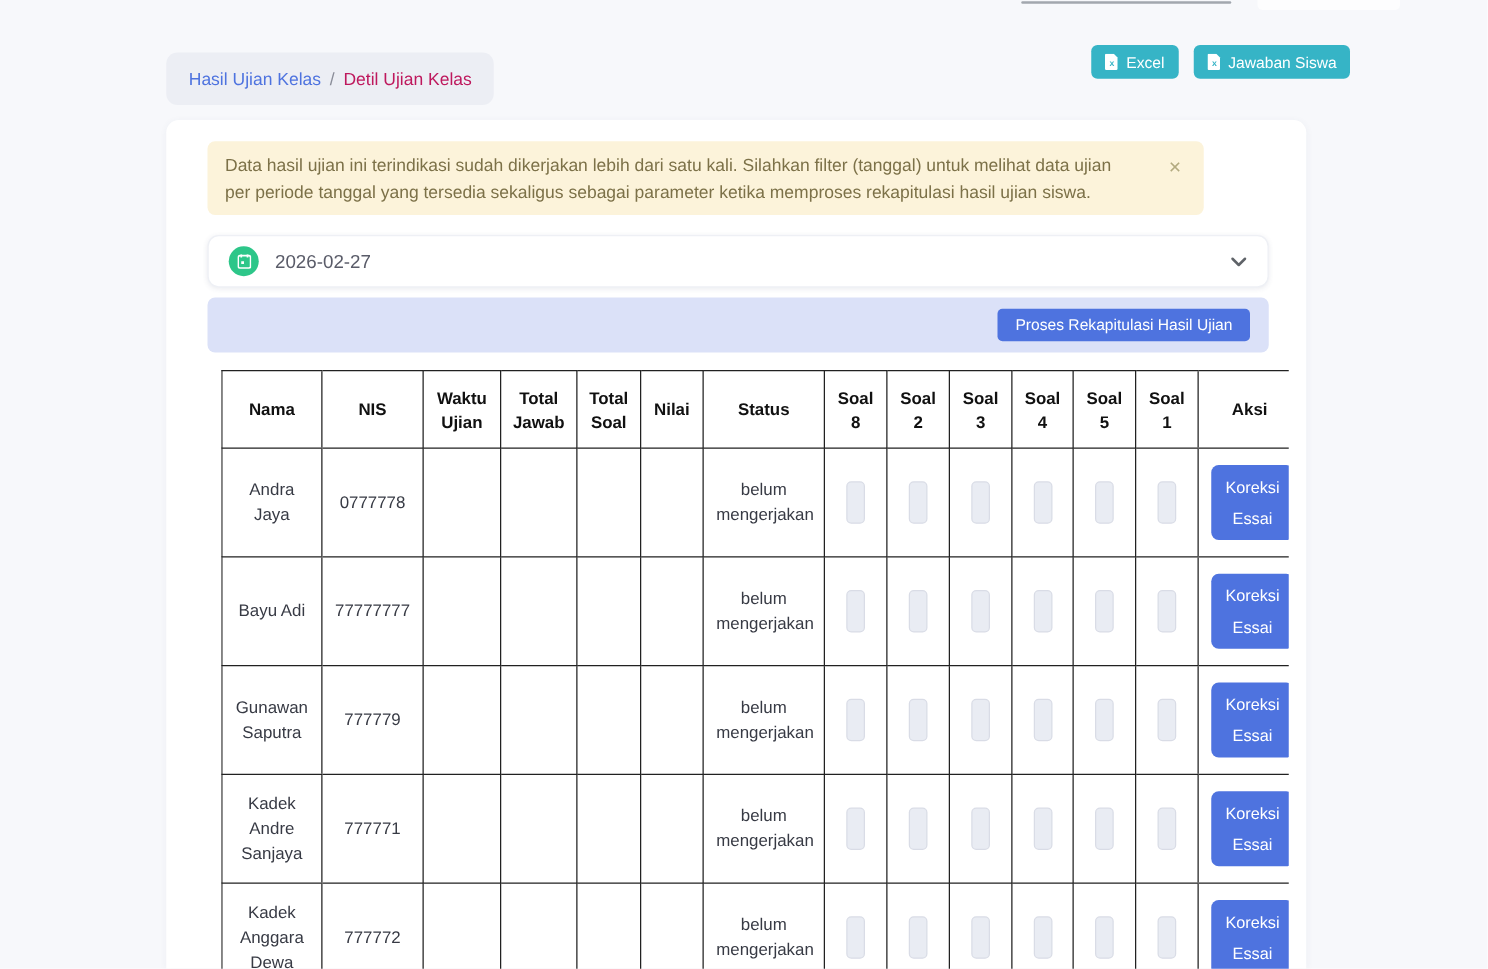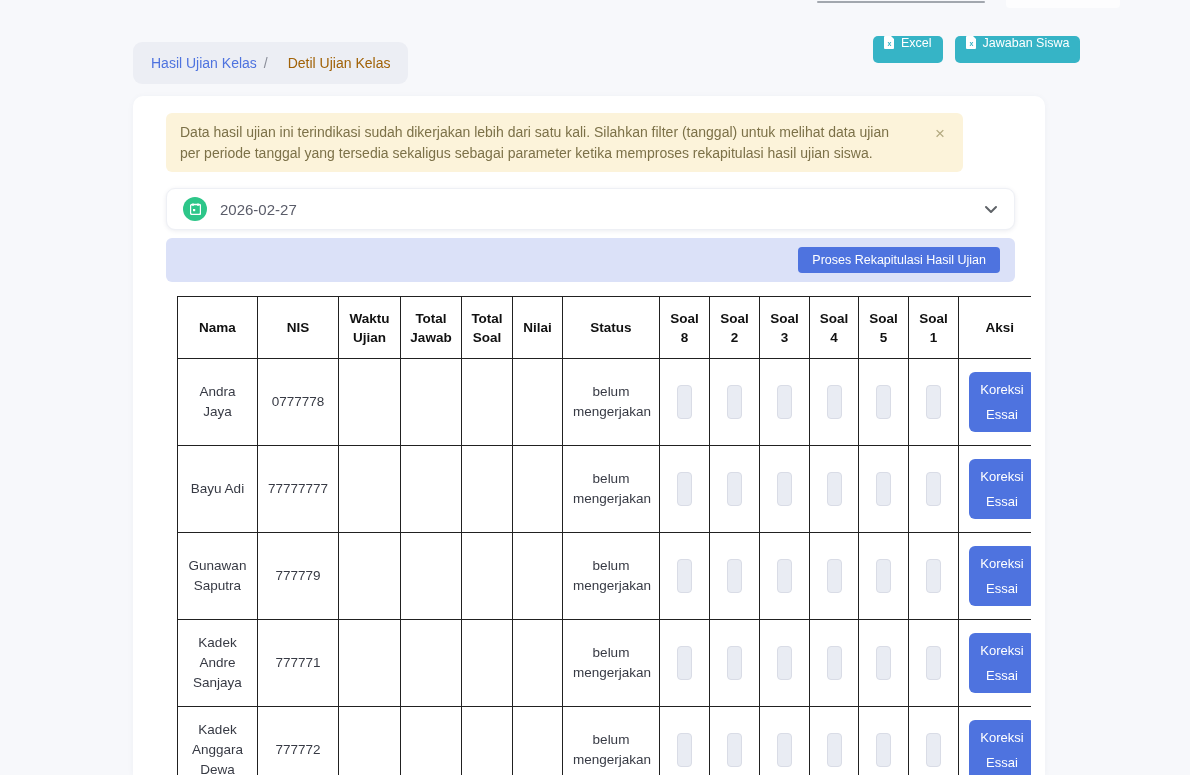--- a/index.html
+++ b/index.html
@@ -17,28 +17,28 @@
     background: #fdfdfe; border-radius: 0 0 4px 4px; }
 
   
   .breadcrumb {
     position: absolute; left: 133px; top: 42px; height: 42px;
     background: #eceef4; border-radius: 9px; display: flex; align-items: center;
     padding: 0 18px; font-size: 14px; white-space: nowrap;
   }
   .breadcrumb .link { color: var(--primary, #4e73df); cursor: pointer; }
   .breadcrumb .sep { color: #8a8d98; margin: 0 7px; }
-  .breadcrumb .current { color: #a16207; margin-left: 13px; }
+  .breadcrumb .current { color: #be185d; }
 
   
   .top-actions { position: absolute; top: 36px; left: 873px; display: flex; gap: 12px; }
   .btn-teal {
     background: var(--teal, #36b4c6); color: #fff; border: none; border-radius: 5px;
     height: 27px; padding: 0 11px; font-size: 12.5px; font-family: inherit;
-    display: inline-flex; align-items: flex-start; gap: 6px; cursor: pointer;
+    display: inline-flex; align-items: center; gap: 6px; cursor: pointer;
   }
   .btn-teal svg { display: block; }
 
   
   .card {
     position: absolute; left: 133px; top: 96px; width: 912px; height: 679px;
     background: #fff; border-radius: 10px 10px 0 0;
     box-shadow: 0 1px 6px rgba(60,70,110,.05);
   }
 

